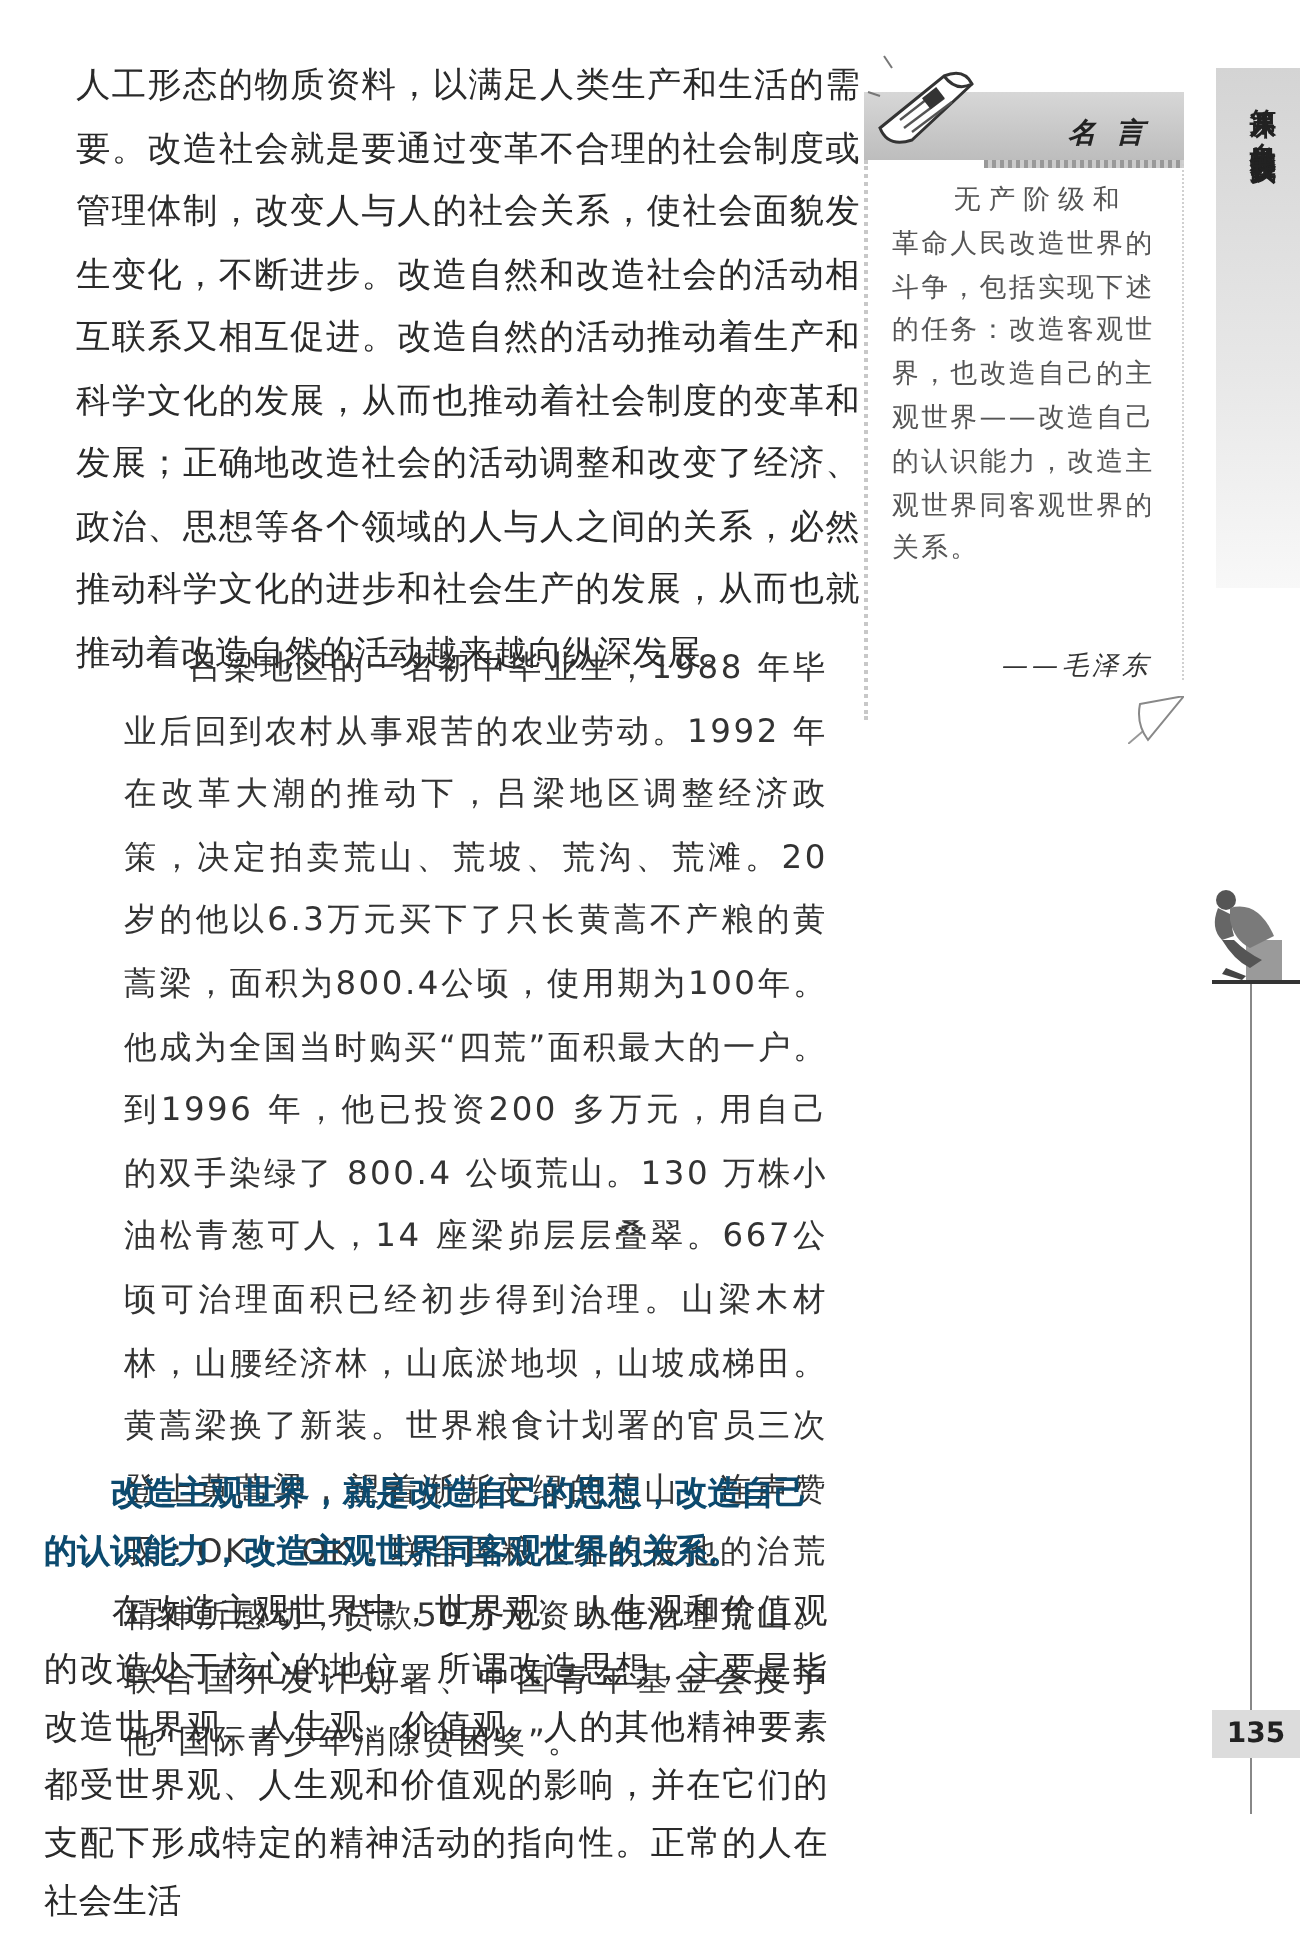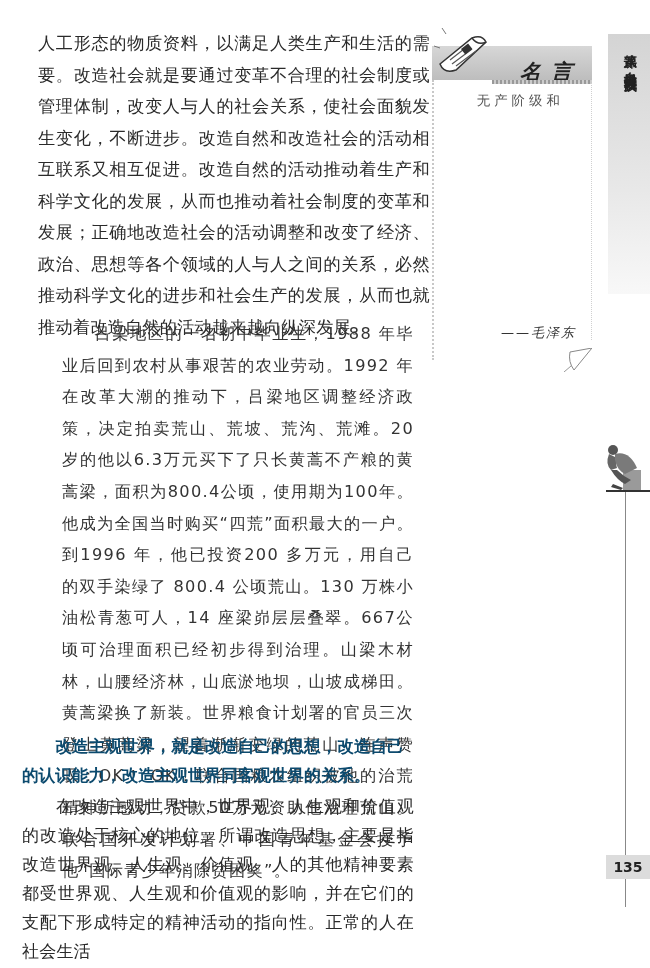--- a/index.html
+++ b/index.html
@@ -16,21 +16,21 @@
   .thesis { position: absolute; left: 22px; top: 732px; width: 392px; }
   .thesis .bold { font-family: "DejaVu Sans", "Liberation Sans", sans-serif; font-weight: bold; font-size: 16.6px; line-height: 29px; margin: 0; color: #0c4a6e; }
   .thesis .para { font-size: 17px; line-height: 29px; margin-top: 2px; }
 
   
   .quote-box { position: absolute; left: 432px; top: 36px; width: 160px; height: 330px; }
   .quote-header { position: absolute; left: 0; top: 10px; width: 160px; height: 34px;
     background: linear-gradient(180deg, #d7d7d7, #bdbdbd); }
   .quote-header::after { content:""; position:absolute; left:60px; right:0; bottom:-4px; height:4px;
     background: repeating-linear-gradient(90deg,#999 0 2px,#ccc 2px 4px); }
-  .quote-title { position: absolute; right: 10px; top: 12px; font-family: "DejaVu Sans", sans-serif; font-weight: bold; font-style: italic; font-size: 21px; letter-spacing: 10px; color: #222; }
+  .quote-title { position: absolute; right: 10px; top: 12px; font-family: "DejaVu Sans", sans-serif; font-weight: bold; font-style: italic; font-size: 14px; letter-spacing: 10px; color: #222; }
   .scroll-icon { position: absolute; left: 0; top: -12px; width: 62px; height: 56px; }
   .quote-body { position: absolute; left: 0; top: 44px; width: 156px; height: 280px; border-left: 2px dotted #c8c8c8; }
   .quote-text { position: absolute; left: 12px; top: 10px; width: 142px; font-family: "DejaVu Sans", "Liberation Sans", sans-serif; font-size: 13.4px; line-height: 21.8px; color: #555; letter-spacing: 1.2px; margin: 0; }
   .quote-text .first { padding-left: 2.3em; letter-spacing: 4px; text-align: center; }
   .quote-author { position: absolute; right: 14px; top: 244px; font-size: 13px; color: #333; font-family: "DejaVu Serif", serif; font-style: italic; letter-spacing: 2px; }
   .page-curl { position: absolute; right: 0; bottom: -6px; width: 28px; height: 24px; }
   .quote-right-border { position:absolute; right:0; top:44px; width:0; height:260px; border-right:1px dotted #d0d0d0; }
 
   
   .chapter-tab { position: absolute; left: 608px; top: 34px; width: 42px; height: 260px;
@@ -72,21 +72,21 @@
     <g stroke="#555" stroke-width="1.2">
       <line x1="18" y1="36" x2="36" y2="22"></line>
       <line x1="20" y1="40" x2="40" y2="25"></line>
       <line x1="24" y1="42" x2="44" y2="27"></line>
     </g>
     <rect x="30" y="22" width="9" height="7" fill="#333" transform="rotate(-38 34 25)"></rect>
     <line x1="10" y1="4" x2="14" y2="10" stroke="#777" stroke-width="1"></line>
     <line x1="2" y1="22" x2="8" y2="24" stroke="#777" stroke-width="1"></line>
   </svg>
   <div class="quote-body">
-    <p class="quote-text"><span class="first">无产阶级和</span><br></p>
+    <p class="quote-text"><span class="first">无产阶级和</span><br><span>革命人民改造世界的斗争，包括实现下述的任务：改造客观世界，也改造自己的主观世界——改造自己的认识能力，改造主观世界同客观世界的关系。</span></p>
     <span class="quote-author">——毛泽东</span>
   </div>
   <div class="quote-right-border"></div>
   <svg class="page-curl" viewBox="0 0 28 24">
     <path d="M0 24 L28 0" stroke="#999" stroke-width="1" fill="none"></path>
     <path d="M6 4 L28 0 L10 22 Q4 14 6 4 Z" fill="#fff" stroke="#888" stroke-width="1"></path>
   </svg>
 </div>
 
 <div class="chapter-tab">

